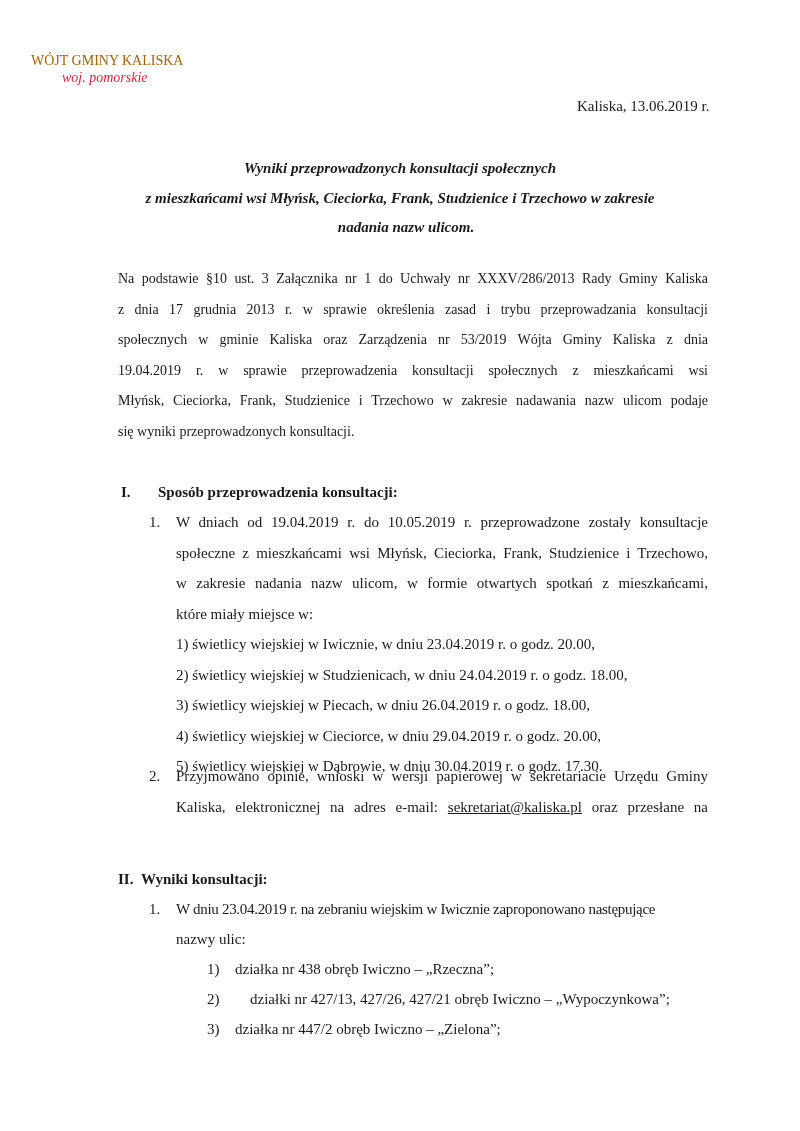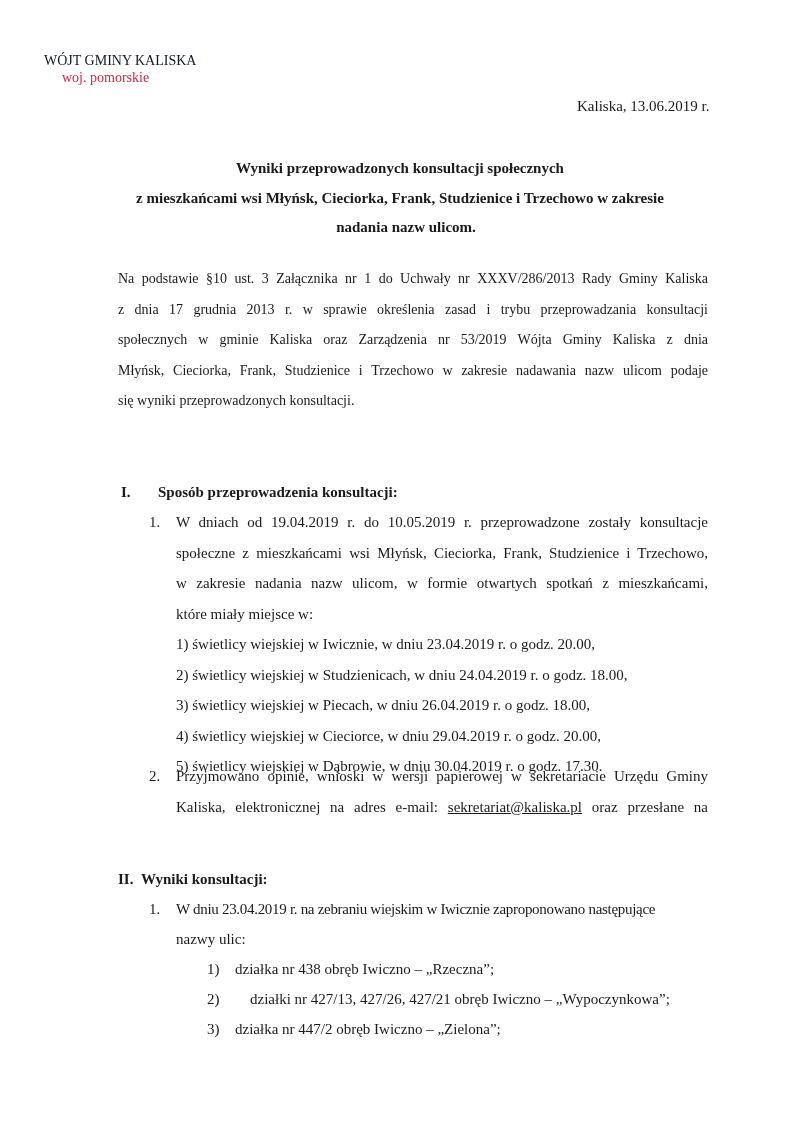--- a/index.html
+++ b/index.html
@@ -1,22 +1,22 @@
 <!DOCTYPE html>
 <html><head>
 <meta charset="utf-8">
 <style>
   html, body { margin:0; padding:0; background:#ffffff; }
   body { width:800px; height:1131px; position:relative; overflow:hidden;
          font-family:"Liberation Serif", serif; color:#1a1a1a; }
   .abs { position:absolute; }
-  .stamp1 { left:44px; top:53px; font-size:14px; color:#0f172a; letter-spacing:0px; white-space:nowrap; }
-  .stamp2 { left:62px; top:70px; font-size:14px; color:#d8263e; white-space:nowrap; }
+  .stamp1 { left:31px; top:53px; font-size:14px; color:#a16207; letter-spacing:0px; white-space:nowrap; }
+  .stamp2 { left:62px; top:70px; font-size:14px; color:#d8263e; font-style:italic; white-space:nowrap; }
   .date { left:577px; top:98px; font-size:15px; white-space:nowrap; }
-  .title { left:0; width:800px; text-align:center; font-weight:bold; font-size:15px; white-space:nowrap; }
+  .title { left:0; width:800px; text-align:center; font-weight:bold; font-size:15px; white-space:nowrap;font-style:italic; }
   .para { left:118px; width:590px; font-size:14px; line-height:30.5px; text-align:justify; }
   .line { white-space:nowrap; font-size:15px; }
   .justify-line { text-align:justify; text-align-last:justify; }
   .sec-num { font-weight:bold; font-size:15px; }
   .sec-title { font-weight:bold; font-size:15px; white-space:nowrap; }
   a.email { color:#1a1a1a; text-decoration:underline; }
 </style>
 </head>
 <body>
 
@@ -26,20 +26,21 @@
 <div class="abs date">Kaliska, 13.06.2019 r.</div>
 
 <div class="abs title" style="top:160px;">Wyniki przeprowadzonych konsultacji społecznych</div>
 <div class="abs title" style="top:190px;">z mieszkańcami wsi Młyńsk, Cieciorka, Frank, Studzienice i Trzechowo w zakresie</div>
 <div class="abs title" style="top:219px;padding-left:6px;">nadania nazw ulicom.</div>
 
 <div class="abs para" style="top:264px;">
   <div class="justify-line">Na podstawie §10 ust. 3 Załącznika nr 1 do Uchwały nr XXXV/286/2013 Rady Gminy Kaliska</div>
   <div class="justify-line">z dnia 17 grudnia 2013 r. w sprawie określenia zasad i trybu przeprowadzania konsultacji</div>
   <div class="justify-line">społecznych w gminie Kaliska oraz Zarządzenia nr 53/2019 Wójta Gminy Kaliska z dnia</div>
+  <div class="justify-line">19.04.2019 r. w sprawie przeprowadzenia konsultacji społecznych z mieszkańcami wsi</div>
   <div class="justify-line">Młyńsk, Cieciorka, Frank, Studzienice i Trzechowo w zakresie nadawania nazw ulicom podaje</div>
   <div>się wyniki przeprowadzonych konsultacji.</div>
 </div>
 
 <div class="abs sec-num" style="left:121px; top:484px;">I.</div>
 <div class="abs sec-title" style="left:158px; top:484px;">Sposób przeprowadzenia konsultacji:</div>
 
 <div class="abs line" style="left:149px; top:514px;">1.</div>
 <div class="abs" style="left:176px; top:507px; width:532px; font-size:15px; line-height:30.5px;">
   <div class="justify-line">W dniach od 19.04.2019 r. do 10.05.2019 r. przeprowadzone zostały konsultacje</div>

